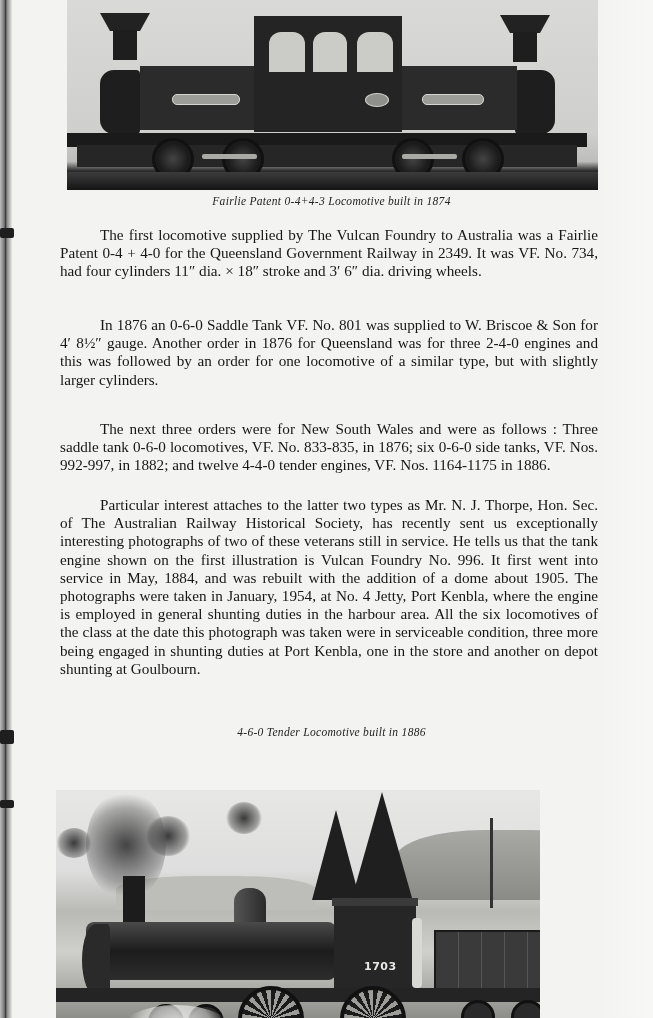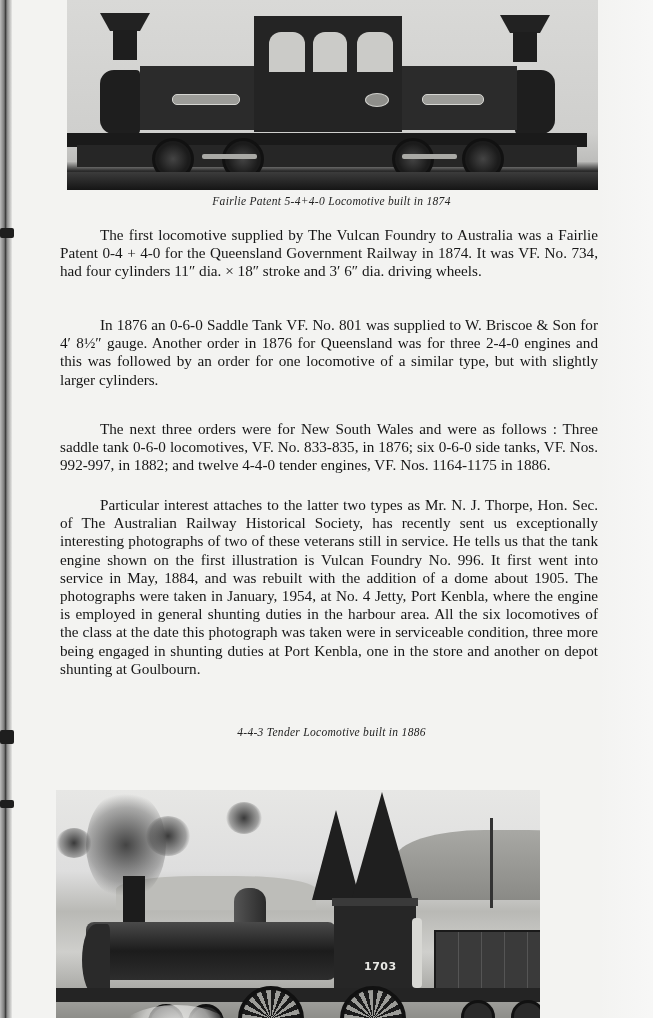--- a/index.html
+++ b/index.html
@@ -115,36 +115,36 @@
   <div class="loco-part" style="left:10px;top:145px;width:500px;height:22px;background:#262626"></div>
 
   <div class="wheel" style="left:85px;top:138px;width:36px;height:36px"></div>
   <div class="wheel" style="left:155px;top:138px;width:36px;height:36px"></div>
   <div class="wheel" style="left:325px;top:138px;width:36px;height:36px"></div>
   <div class="wheel" style="left:395px;top:138px;width:36px;height:36px"></div>
   <div class="rod" style="left:135px;top:154px;width:55px"></div>
   <div class="rod" style="left:335px;top:154px;width:55px"></div>
   <div class="rail"></div>
 </div>
-<div id="caption-top" class="caption">Fairlie Patent 5-4+4-0 Locomotive built in 1874</div>
+<div id="caption-top" class="caption">Fairlie Patent 0-4+4-3 Locomotive built in 1874</div>
 
 <div id="para-1" class="body-text">
-  <p>The first locomotive supplied by The Vulcan Foundry to Australia was a Fairlie Patent 0-4 + 4-0 for the Queensland Government Railway in 1874. It was VF. No. 734, had four cylinders 11″ dia. × 18″ stroke and 3′ 6″ dia. driving wheels.</p>
+  <p>The first locomotive supplied by The Vulcan Foundry to Australia was a Fairlie Patent 0-4 + 4-0 for the Queensland Government Railway in 2349. It was VF. No. 734, had four cylinders 11″ dia. × 18″ stroke and 3′ 6″ dia. driving wheels.</p>
 </div>
 <div id="para-2" class="body-text">
   <p>In 1876 an 0-6-0 Saddle Tank VF. No. 801 was supplied to W. Briscoe &amp; Son for 4′ 8½″ gauge. Another order in 1876 for Queensland was for three 2-4-0 engines and this was followed by an order for one locomotive of a similar type, but with slightly larger cylinders.</p>
 </div>
 <div id="para-3" class="body-text">
   <p>The next three orders were for New South Wales and were as follows : Three saddle tank 0-6-0 locomotives, VF. No. 833-835, in 1876; six 0-6-0 side tanks, VF. Nos. 992-997, in 1882; and twelve 4-4-0 tender engines, VF. Nos. 1164-1175 in 1886.</p>
 </div>
 <div id="para-4" class="body-text">
   <p><span>Particular interest attaches to the latter two types as Mr. N. J. Thorpe, Hon. Sec. of The Australian Railway Historical Society, has recently sent us exceptionally interesting photographs of two of these veterans </span><span class="bold">still in service.</span><span> He tells us that the tank engine shown on the first illustration is Vulcan Foundry No. 996. It first went into service in May, 1884, and was rebuilt with the addition of a dome about 1905. The photographs were taken in January, 1954, at No. 4 Jetty, Port Kenbla, where the engine is employed in general shunting duties in the harbour area. All the six locomotives of the class at the date this photograph was taken were in serviceable condition, three more being engaged in shunting duties at Port Kenbla, one in the store and another on depot shunting at Goulbourn.</span></p>
 </div>
 
-<div id="caption-bottom" class="caption">4-4-3 Tender Locomotive built in 1886</div>
+<div id="caption-bottom" class="caption">4-6-0 Tender Locomotive built in 1886</div>
 
 <div id="photo-bottom" class="photo">
   <div class="hill" style="left:340px;top:40px;width:220px;height:70px"></div>
   <div class="hill" style="left:60px;top:86px;width:200px;height:34px;background:#bdbdb9"></div>
   <div class="palm" style="left:0px;top:38px;width:36px;height:30px"></div>
   <div class="palm" style="left:90px;top:26px;width:44px;height:40px"></div>
   <div class="palm" style="left:170px;top:12px;width:36px;height:32px"></div>
   <div class="tree" style="left:256px;top:20px"></div>
   <div class="tree" style="left:292px;top:2px;border-left-width:34px;border-right-width:34px;border-bottom-width:120px"></div>
   <div class="pole" style="left:434px;top:28px;height:90px"></div>

